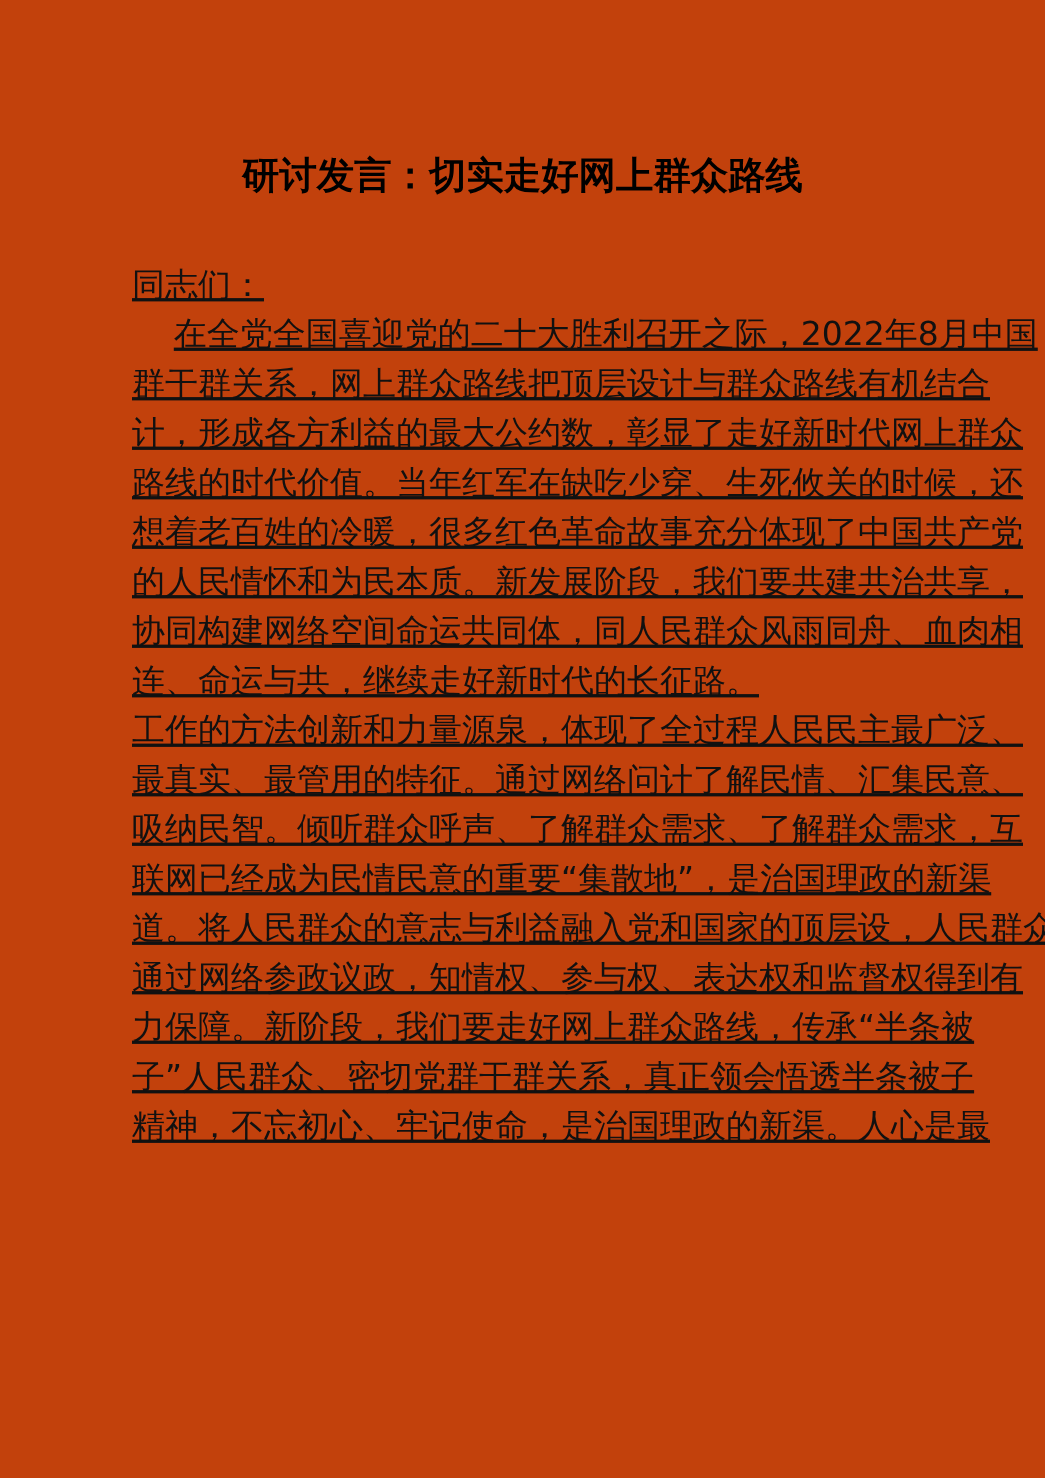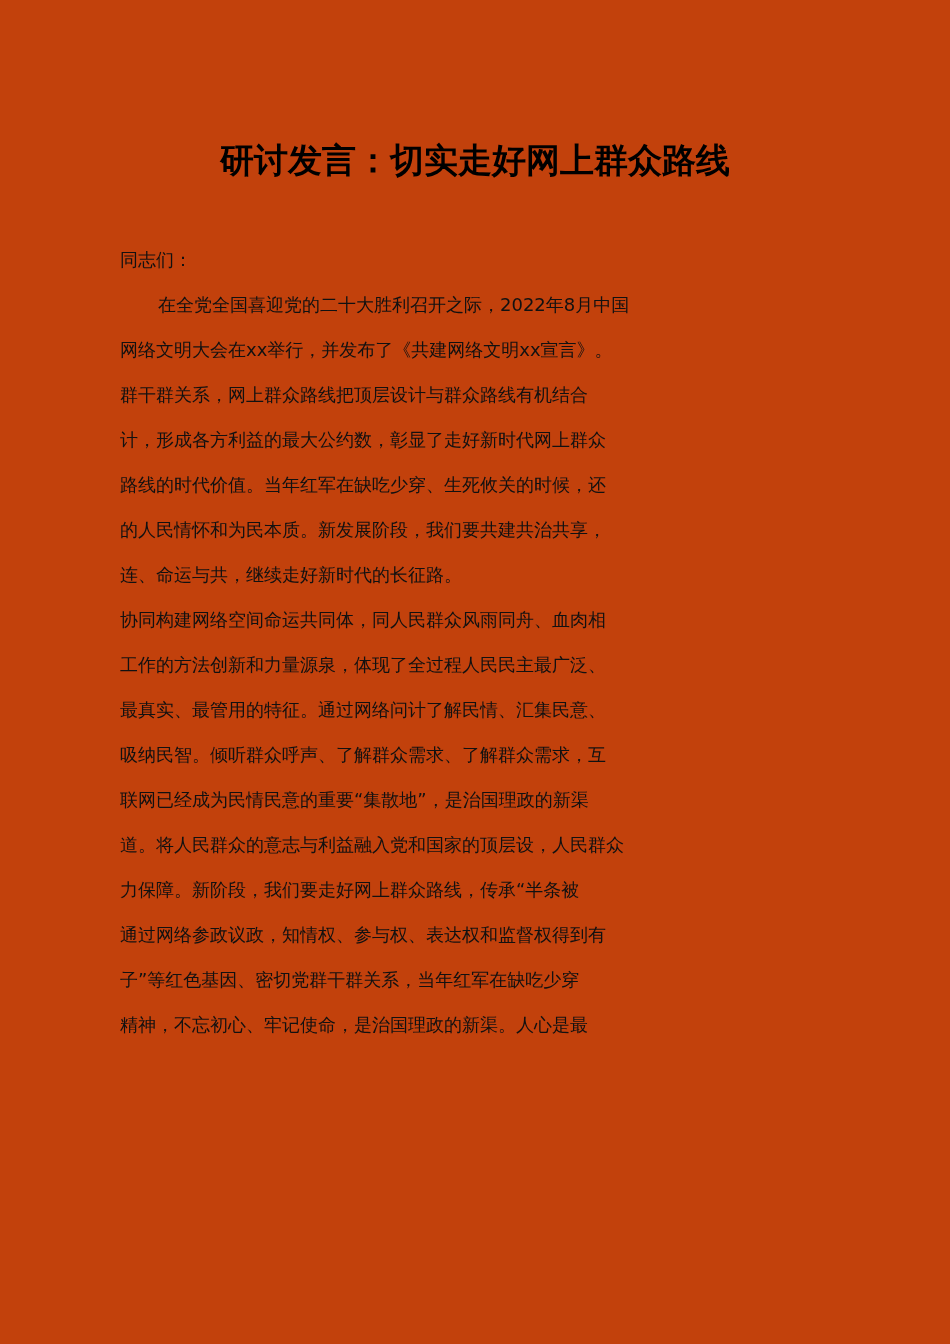--- a/index.html
+++ b/index.html
@@ -7,50 +7,50 @@
   .page { position: absolute; left: 0; top: 0; width: 950px; height: 1344px; background: #c2410c; }
   .title {
     position: absolute; left: 0; top: 135px; width: 950px; text-align: center;
     font-family: "DejaVu Serif", "Liberation Serif", serif;
     font-weight: bold; font-size: 34px; line-height: 50px; color: #000;
     letter-spacing: 0px;
   }
   .body {
     position: absolute; left: 120px; top: 237px; width: 720px;
     font-family: "DejaVu Sans", "Liberation Sans", sans-serif;
-    font-size: 18px; color: #111; 
+    font-size: 30px; color: #111; text-decoration: underline; 
   }
   .line { height: 45px; line-height: 45px; white-space: nowrap; }
   .line.indent { padding-left: 38px; }
 </style>
 </head>
 <body>
 
 <div class="page">
   <div class="title">研讨发言：切实走好网上群众路线</div>
 
   <div class="body">
     <div class="line">同志们：</div>
 
     <div>
       <div class="line indent">在全党全国喜迎党的二十大胜利召开之际，2022年8月中国</div>
-      <div class="line">网络文明大会在xx举行，并发布了《共建网络文明xx宣言》。</div>
       <div class="line">群干群关系，网上群众路线把顶层设计与群众路线有机结合</div>
       <div class="line">计，形成各方利益的最大公约数，彰显了走好新时代网上群众</div>
       <div class="line">路线的时代价值。当年红军在缺吃少穿、生死攸关的时候，还</div>
+      <div class="line">想着老百姓的冷暖，很多红色革命故事充分体现了中国共产党</div>
       <div class="line">的人民情怀和为民本质。新发展阶段，我们要共建共治共享，</div>
+      <div class="line">协同构建网络空间命运共同体，同人民群众风雨同舟、血肉相</div>
       <div class="line">连、命运与共，继续走好新时代的长征路。</div>
-      <div class="line">协同构建网络空间命运共同体，同人民群众风雨同舟、血肉相</div>
     </div>
 
     <div>
       <div class="line">工作的方法创新和力量源泉，体现了全过程人民民主最广泛、</div>
       <div class="line">最真实、最管用的特征。通过网络问计了解民情、汇集民意、</div>
       <div class="line">吸纳民智。倾听群众呼声、了解群众需求、了解群众需求，互</div>
       <div class="line">联网已经成为民情民意的重要“集散地”，是治国理政的新渠</div>
       <div class="line">道。将人民群众的意志与利益融入党和国家的顶层设，人民群众</div>
+      <div class="line">通过网络参政议政，知情权、参与权、表达权和监督权得到有</div>
       <div class="line">力保障。新阶段，我们要走好网上群众路线，传承“半条被</div>
-      <div class="line">通过网络参政议政，知情权、参与权、表达权和监督权得到有</div>
-      <div class="line">子”等红色基因、密切党群干群关系，当年红军在缺吃少穿</div>
+      <div class="line">子”人民群众、密切党群干群关系，真正领会悟透半条被子</div>
       <div class="line">精神，不忘初心、牢记使命，是治国理政的新渠。人心是最</div>
     </div>
   </div>
 </div>
 
 </body></html>

